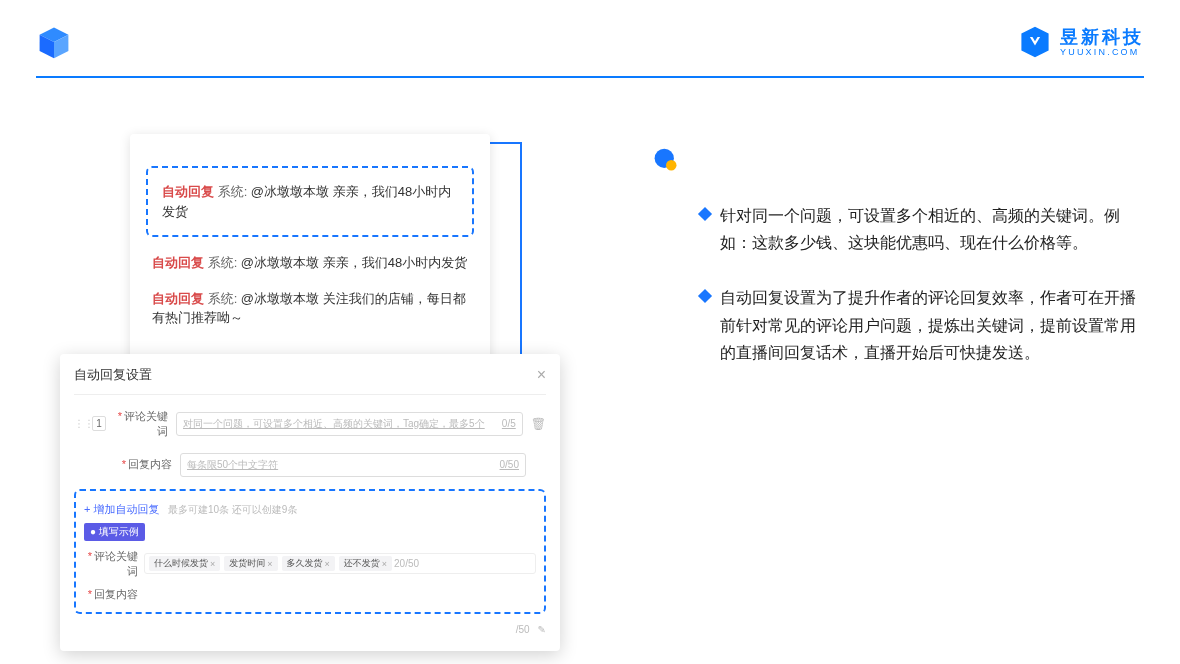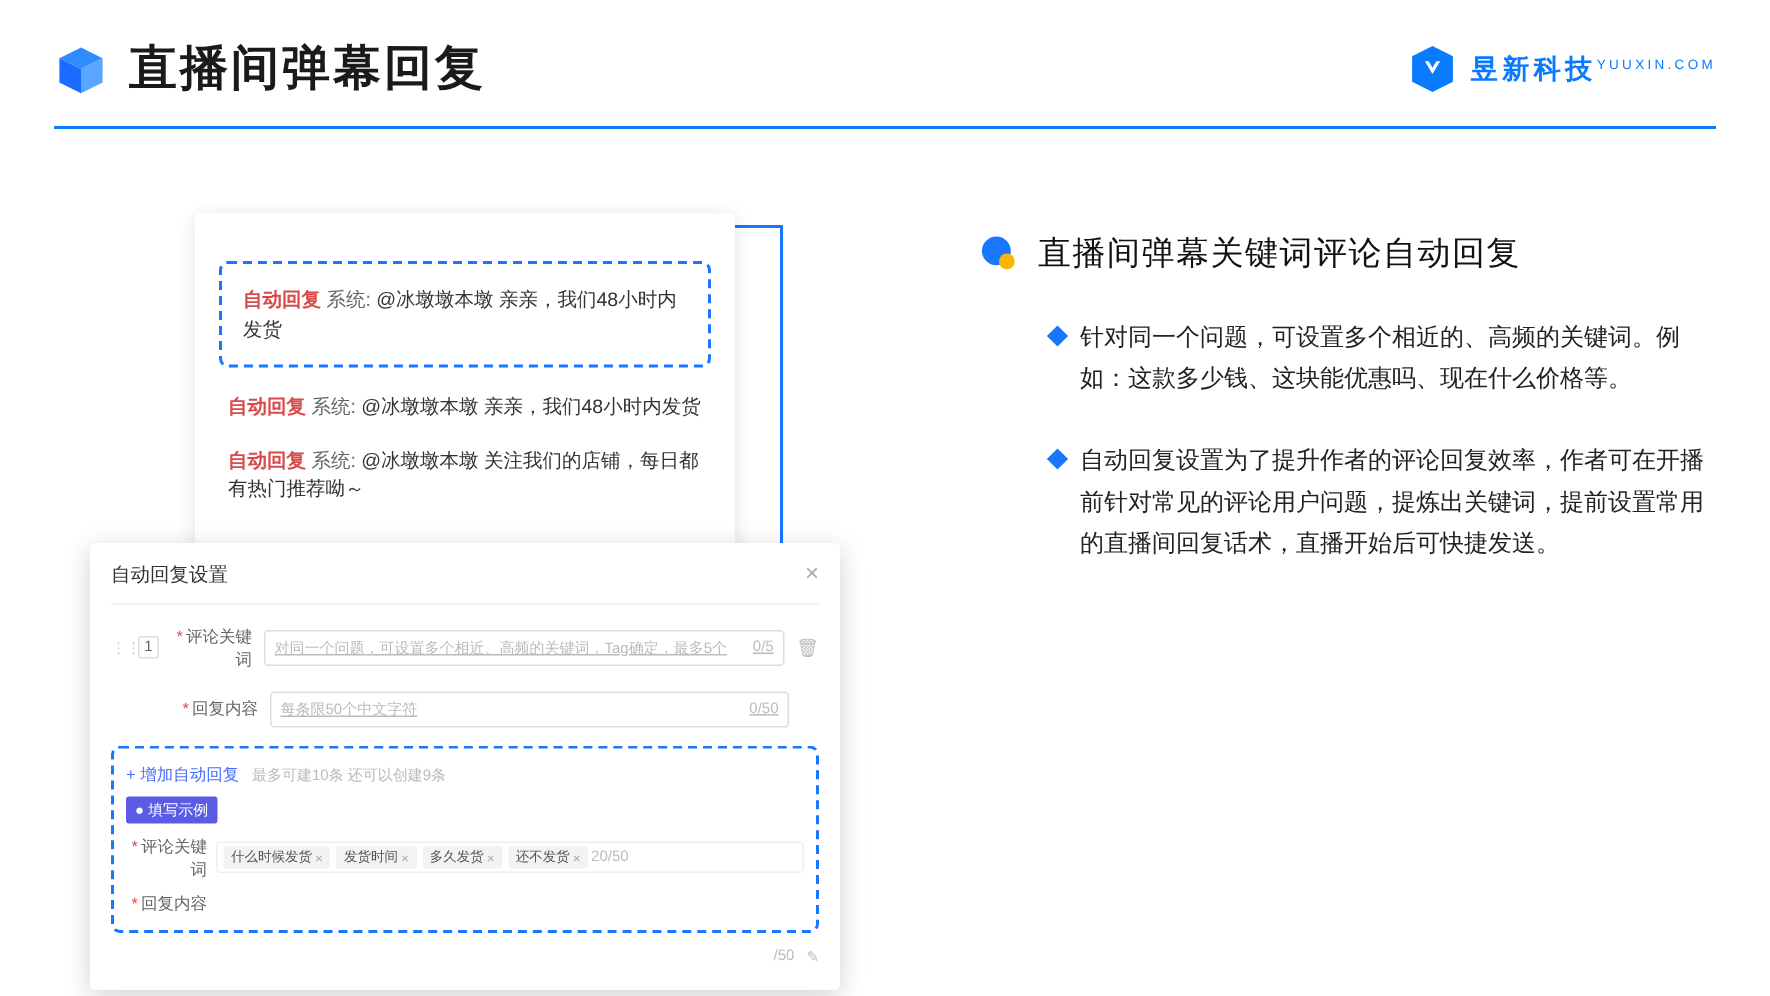--- a/index.html
+++ b/index.html
@@ -18,21 +18,21 @@
     align-items: center;
   }
   .title-wrap { display: flex; align-items: center; gap: 14px; }
   .title-icon { width: 36px; height: 36px; }
   .page-title {
     font-size: 32px; font-weight: 600; color: #1a1a1a;
     letter-spacing: 2px;
   }
   .brand { display: flex; align-items: center; gap: 8px; }
   .brand-icon { width: 34px; height: 34px; }
-  .brand-text { display: flex; flex-direction: row; line-height: 1; }
+  .brand-text { display: flex; flex-direction: column; line-height: 1; }
   .brand-cn { font-size: 18px; color: #0a7bff; font-weight: 700; letter-spacing: 3px; }
   .brand-en { font-size: 9px; color: #0a7bff; letter-spacing: 2.2px; margin-top: 2px; }
 
   .header-rule {
     margin: 4px 36px 0 36px;
     height: 2px; background: #0a7bff;
   }
 
   
   .main { display: flex; padding: 56px 36px 0 60px; gap: 50px; position: relative; }
@@ -181,21 +181,20 @@
 </head>
 <body>
 
 <div class="header">
   <div class="title-wrap">
     <svg class="title-icon" viewBox="0 0 40 40">
       <polygon points="20,4 36,12 20,20 4,12" fill="#2f8bff"></polygon>
       <polygon points="4,12 20,20 20,38 4,30" fill="#1b6bff"></polygon>
       <polygon points="36,12 20,20 20,38 36,30" fill="#5aa5ff"></polygon>
     </svg>
-    <span class="page-title">直播间弹幕回复</span>
   </div>
   <div class="brand">
     <svg class="brand-icon" viewBox="0 0 40 40">
       <path d="M20 2 L36 10 L36 30 L20 38 L4 30 L4 10 Z" fill="#0a7bff"></path>
       <polygon points="14,14 20,24 26,14 23,14 20,19 17,14" fill="#fff"></polygon>
     </svg>
     <div class="brand-text">
       <span class="brand-cn">昱新科技</span>
       <span class="brand-en">YUUXIN.COM</span>
     </div>
@@ -301,21 +300,20 @@
       </div>
     </div>
   </div>
 
   <div class="right-col">
     <div class="right-head">
       <svg class="right-head-icon" viewBox="0 0 32 32">
         <circle cx="14" cy="14" r="11" fill="#1876ff"></circle>
         <circle cx="22" cy="22" r="6" fill="#ffb400"></circle>
       </svg>
-      <span class="right-title">直播间弹幕关键词评论自动回复</span>
     </div>
 
     <div class="bullet-block">
       <div class="bullet-diamond"></div>
       <div class="bullet-text">针对同一个问题，可设置多个相近的、高频的关键词。例如：这款多少钱、这块能优惠吗、现在什么价格等。</div>
     </div>
 
     <div class="bullet-block">
       <div class="bullet-diamond"></div>
       <div class="bullet-text">自动回复设置为了提升作者的评论回复效率，作者可在开播前针对常见的评论用户问题，提炼出关键词，提前设置常用的直播间回复话术，直播开始后可快捷发送。</div>

